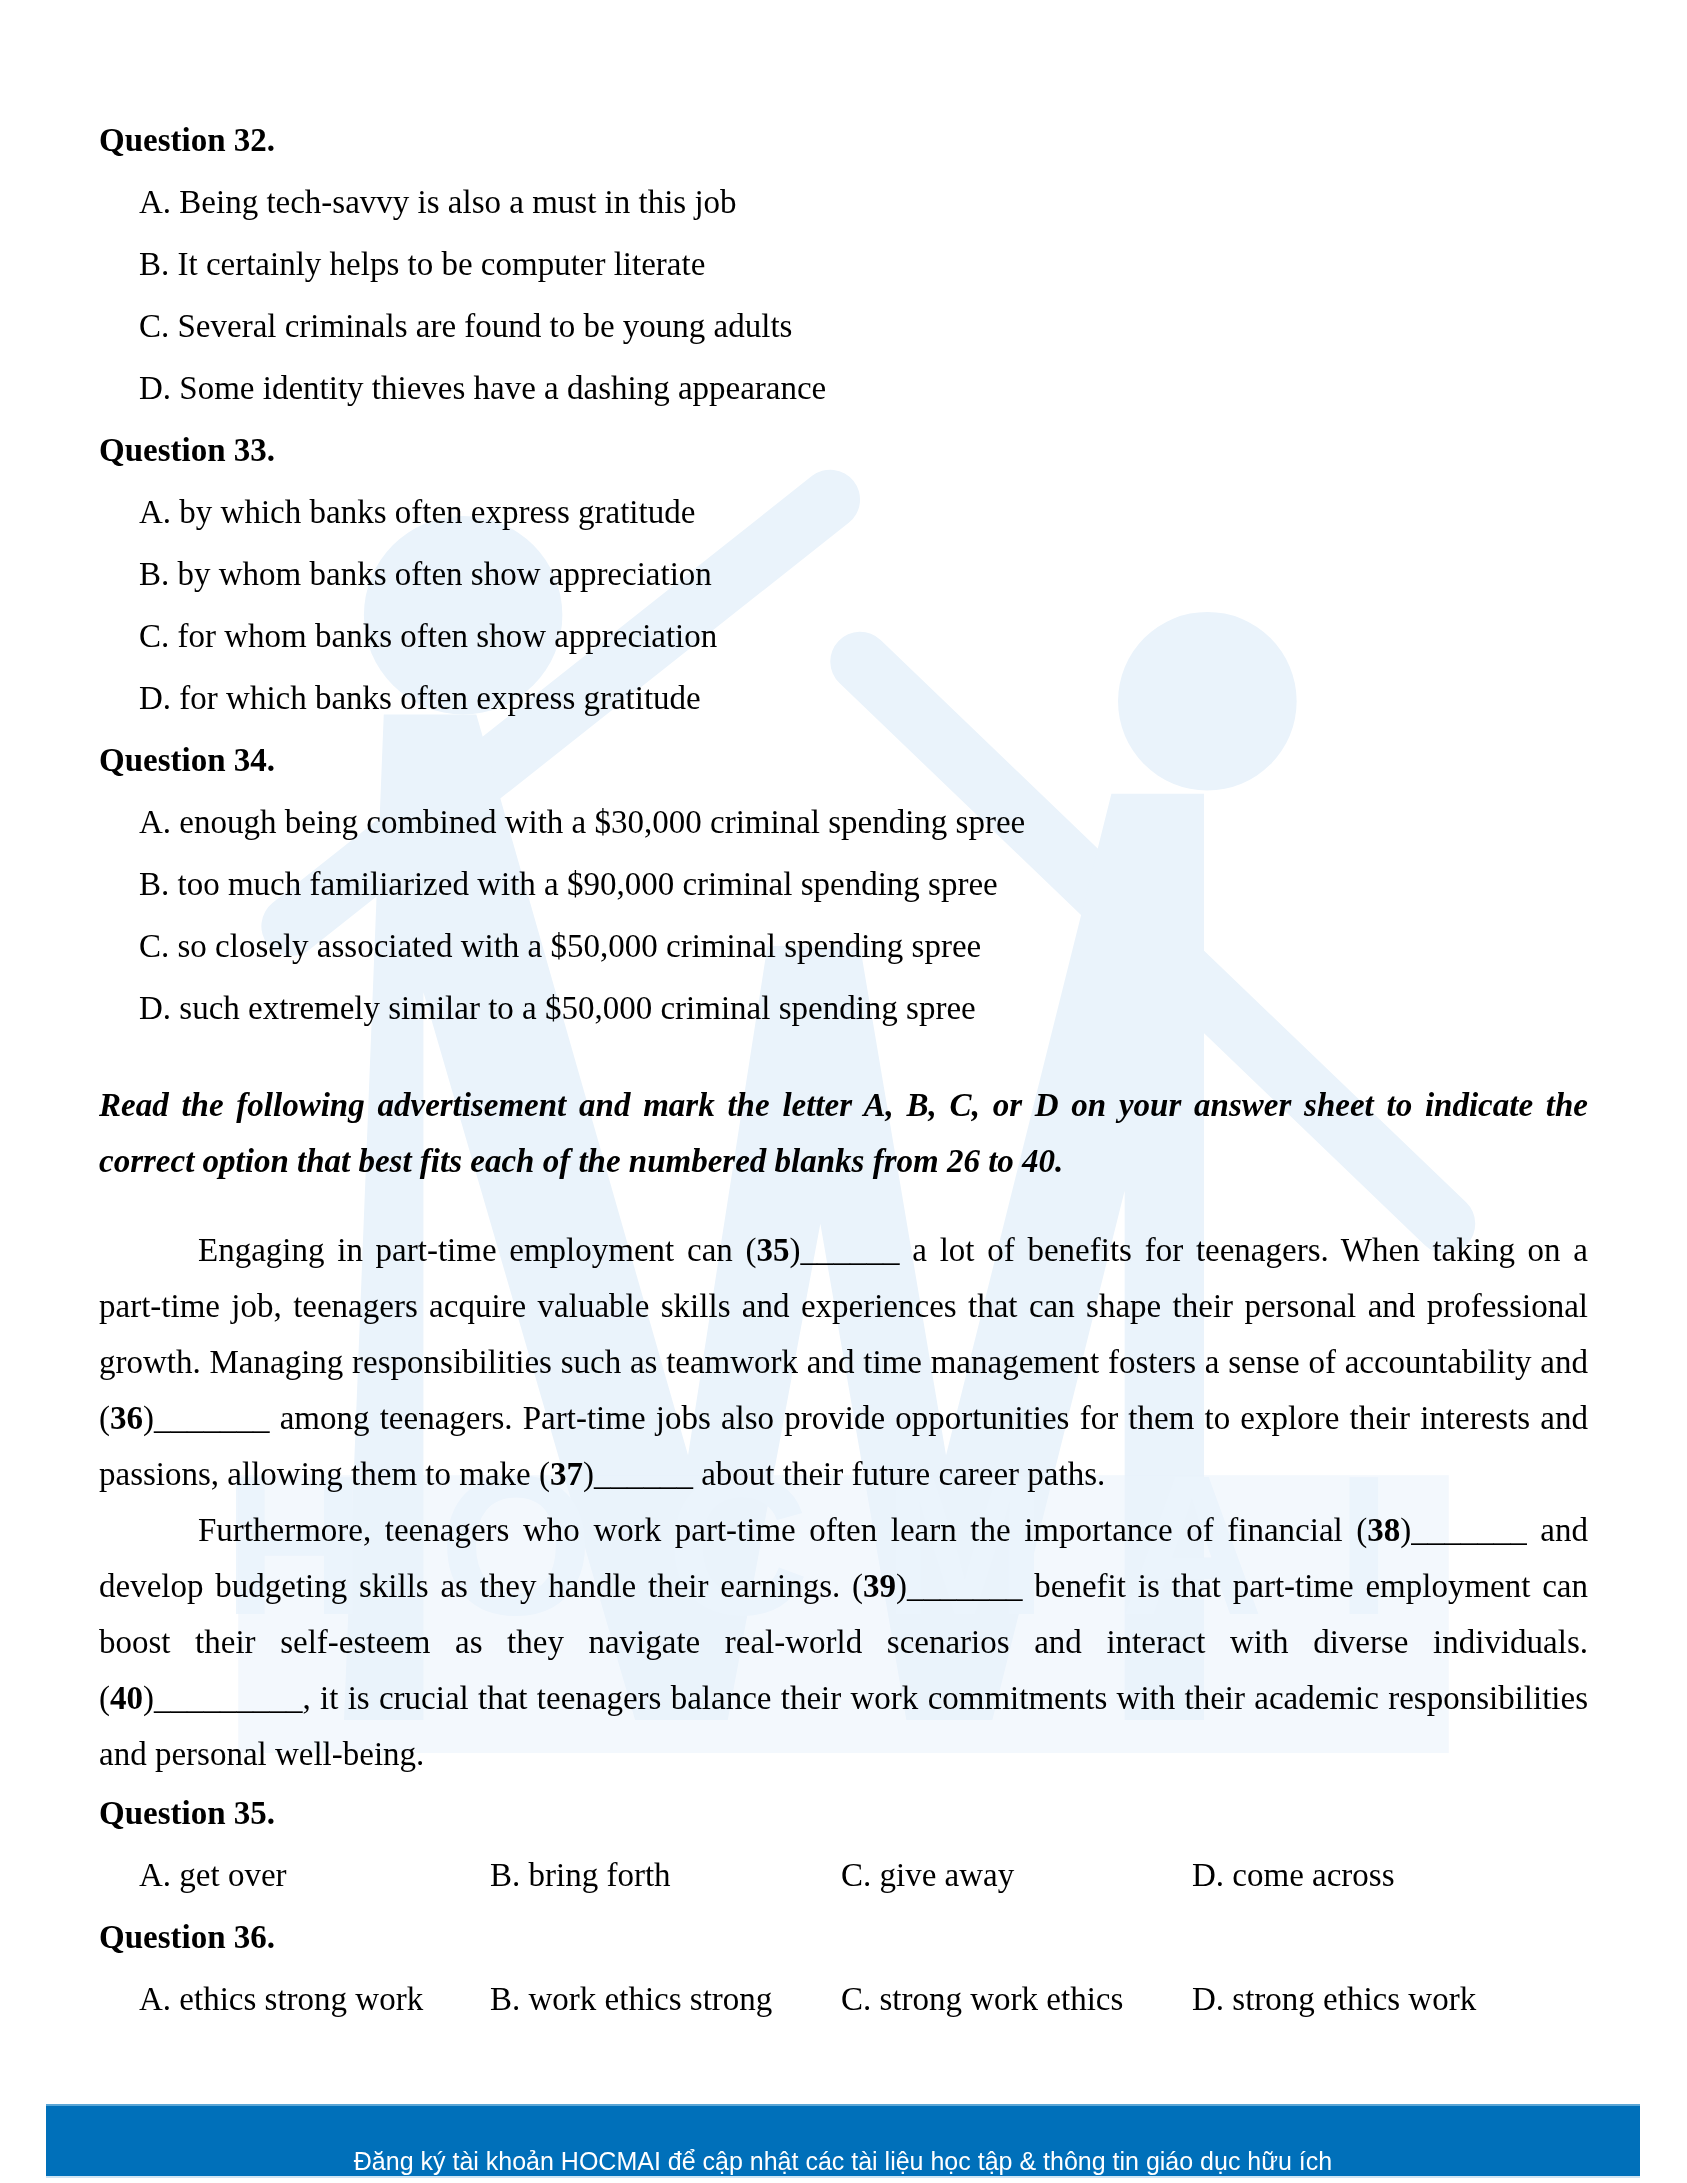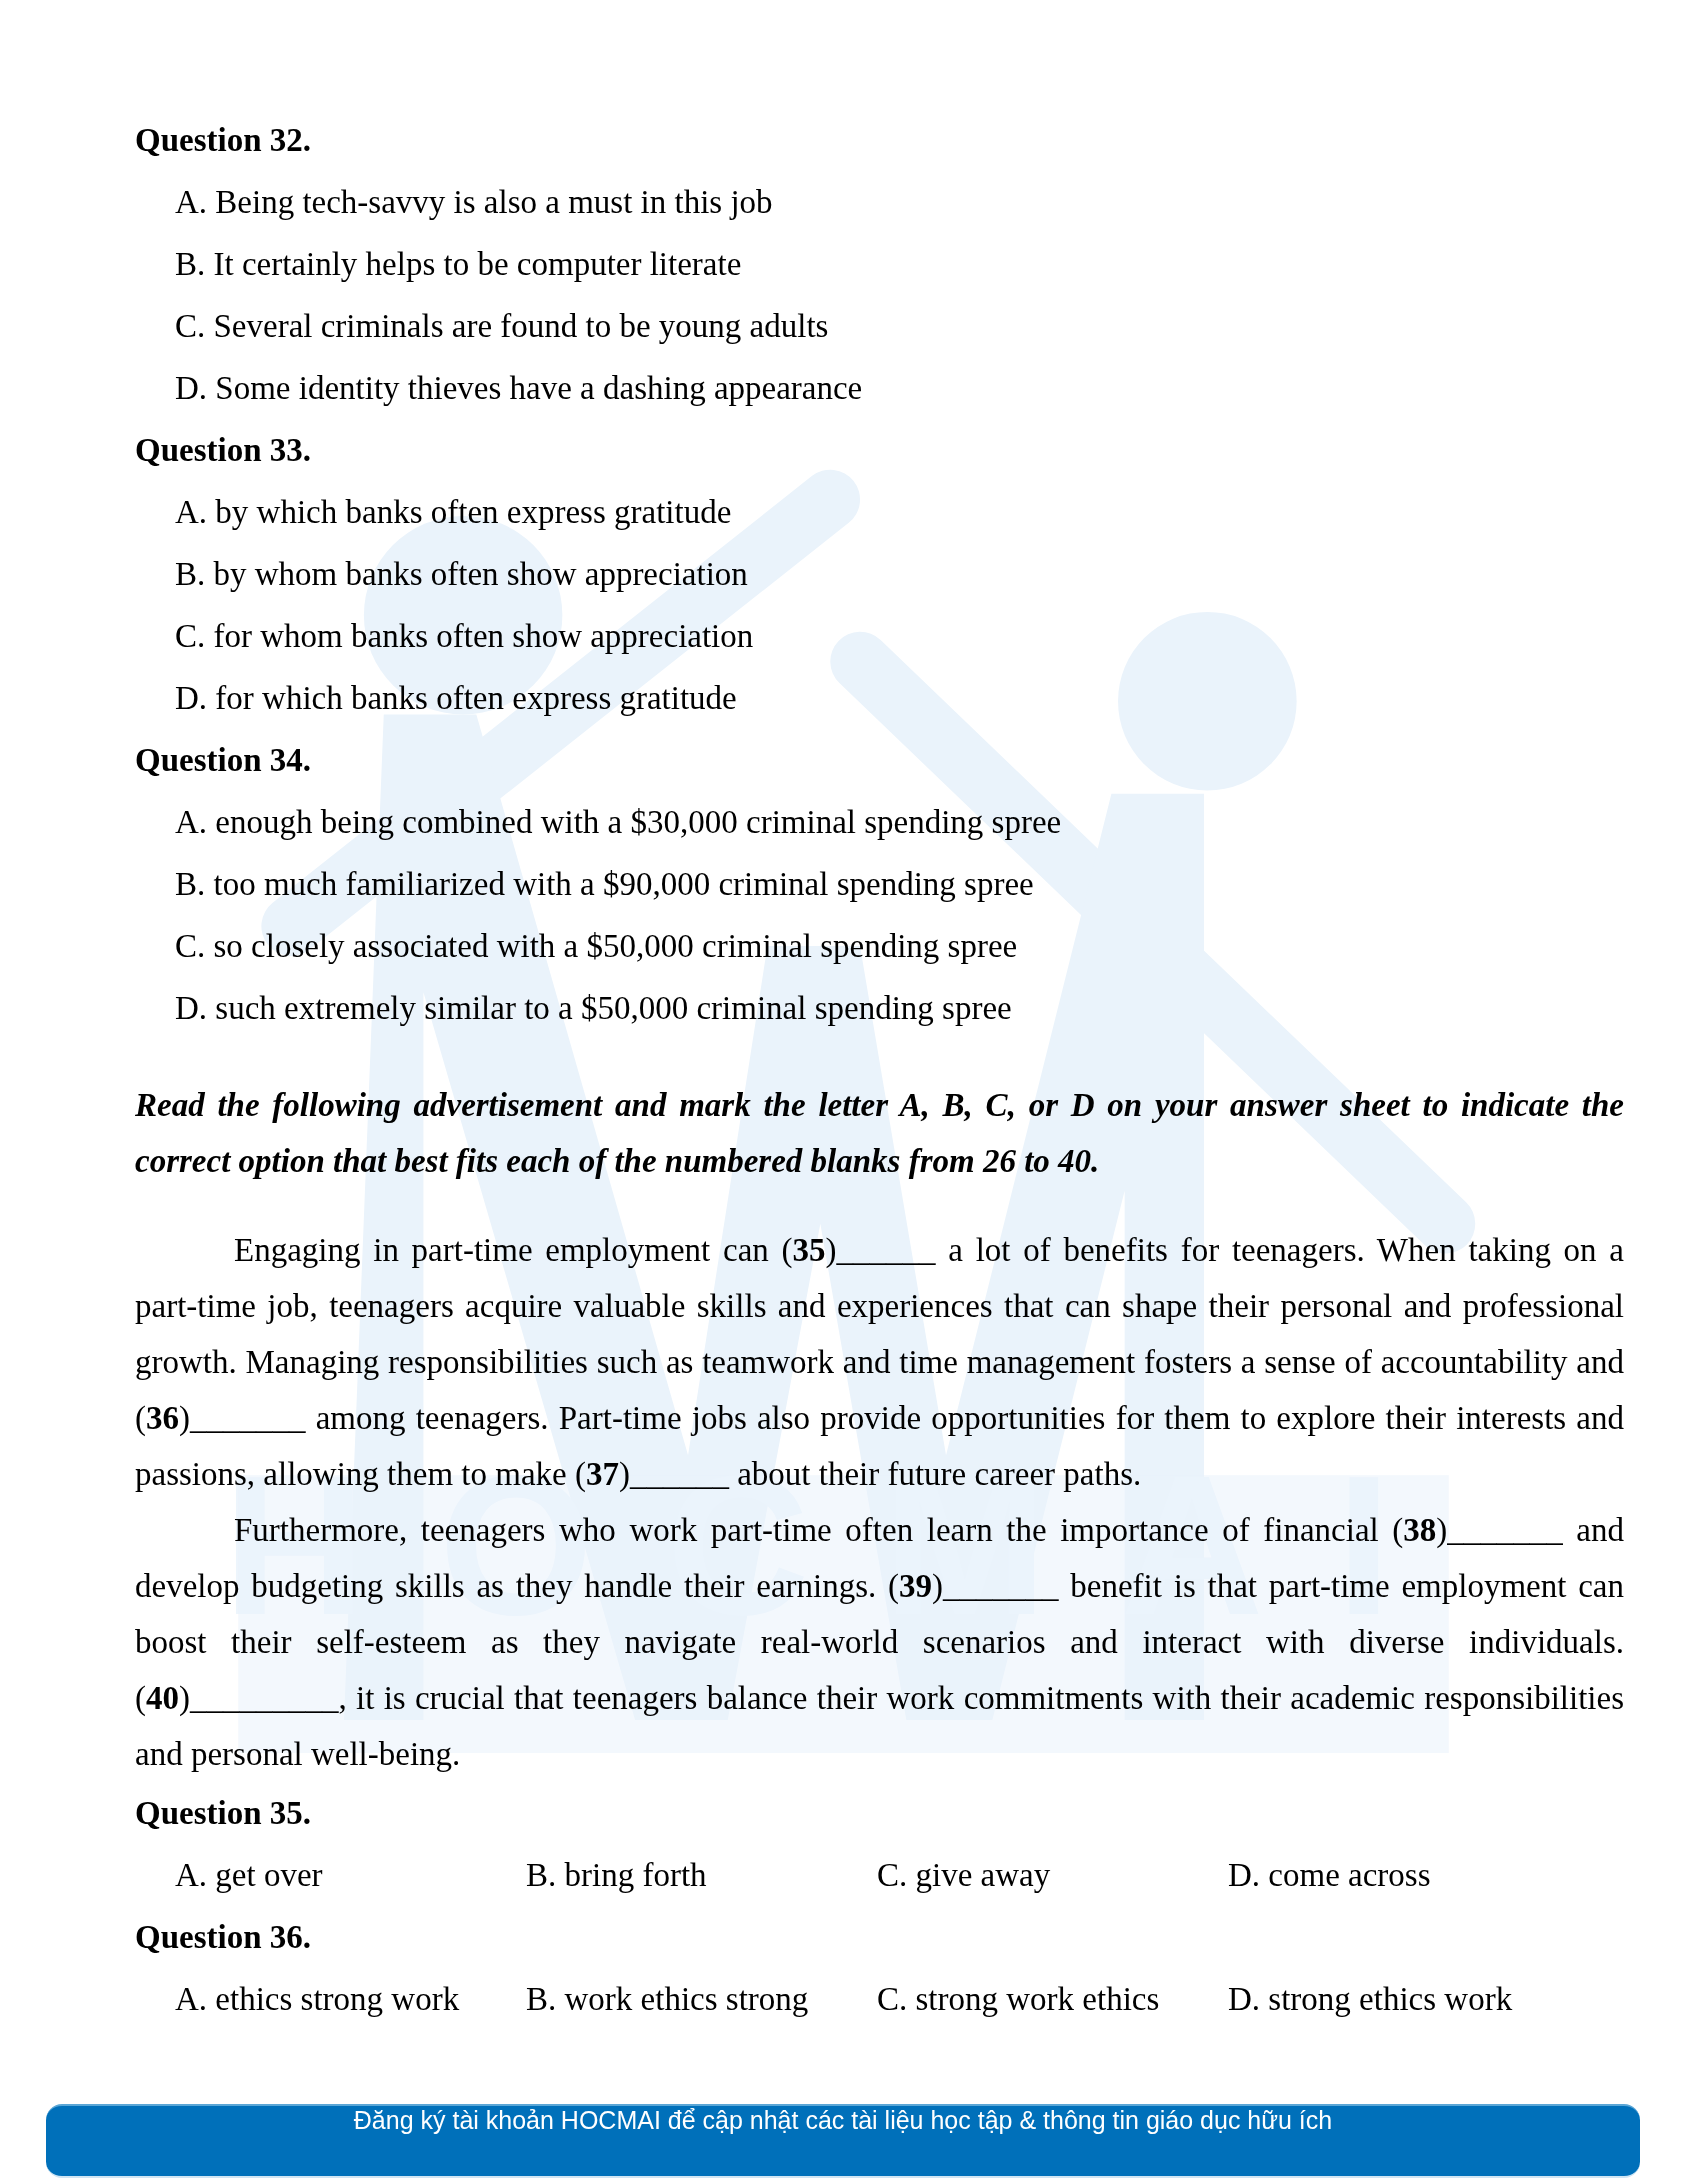--- a/index.html
+++ b/index.html
@@ -1,28 +1,28 @@
 <!DOCTYPE html>
 <html style="font-size:10.6px"><head>
 <meta charset="utf-8">
 <style>
   html, body { margin:0; padding:0; background:#ffffff; }
   body { width:1687px; height:2183px; position:relative; overflow:hidden;
          font-family:"Liberation Serif", "DejaVu Serif", serif; color:#000; }
   .watermark { position:absolute; left:0; top:0; width:1687px; height:2183px; z-index:0; pointer-events:none; }
-  .page { position:absolute; left:99px; top:109px; width:1489px; z-index:1;margin-left:36px; }
+  .page { position:absolute; left:99px; top:109px; width:1489px; z-index:1; }
   .q-title { font-weight:bold; font-size:33px; line-height:62px; margin:0; }
   .opt { font-size:33px; line-height:62px; padding-left:40px; margin:0; }
   .instr { font-weight:bold; font-style:italic; font-size:33px; line-height:56px; text-align:justify; margin-top:38px; }
   .para { font-size:33px; line-height:56px; text-align:justify; text-indent:99px; margin:0; }
   .blank-num { font-weight:bold; }
   .grid4 { display:grid; grid-template-columns:351px 351px 351px 351px; padding-left:40px; font-size:33px; line-height:62px; }
   .footer { position:absolute; left:46px; top:2104px; width:1594px; height:74px; background:#0070BA;
             border-top:2.6px solid #5AA6D6; border-bottom:2.6px solid #CFE5F4; z-index:2;
-            display:flex; align-items:flex-start; justify-content:center; box-sizing:border-box;border-radius:16px; }
+            display:flex; align-items:flex-end; justify-content:center; box-sizing:border-box; }
   .footer span { color:#ffffff; font-family:"Liberation Sans", "DejaVu Sans", sans-serif; font-size:25px; }
 </style>
 </head>
 <body>
 
 <svg class="watermark" viewBox="0 0 2550 3300" xmlns="http://www.w3.org/2000/svg">
   <g fill="#EAF3FB" stroke="none">
 
     <circle cx="700" cy="930" r="150"></circle>
 

